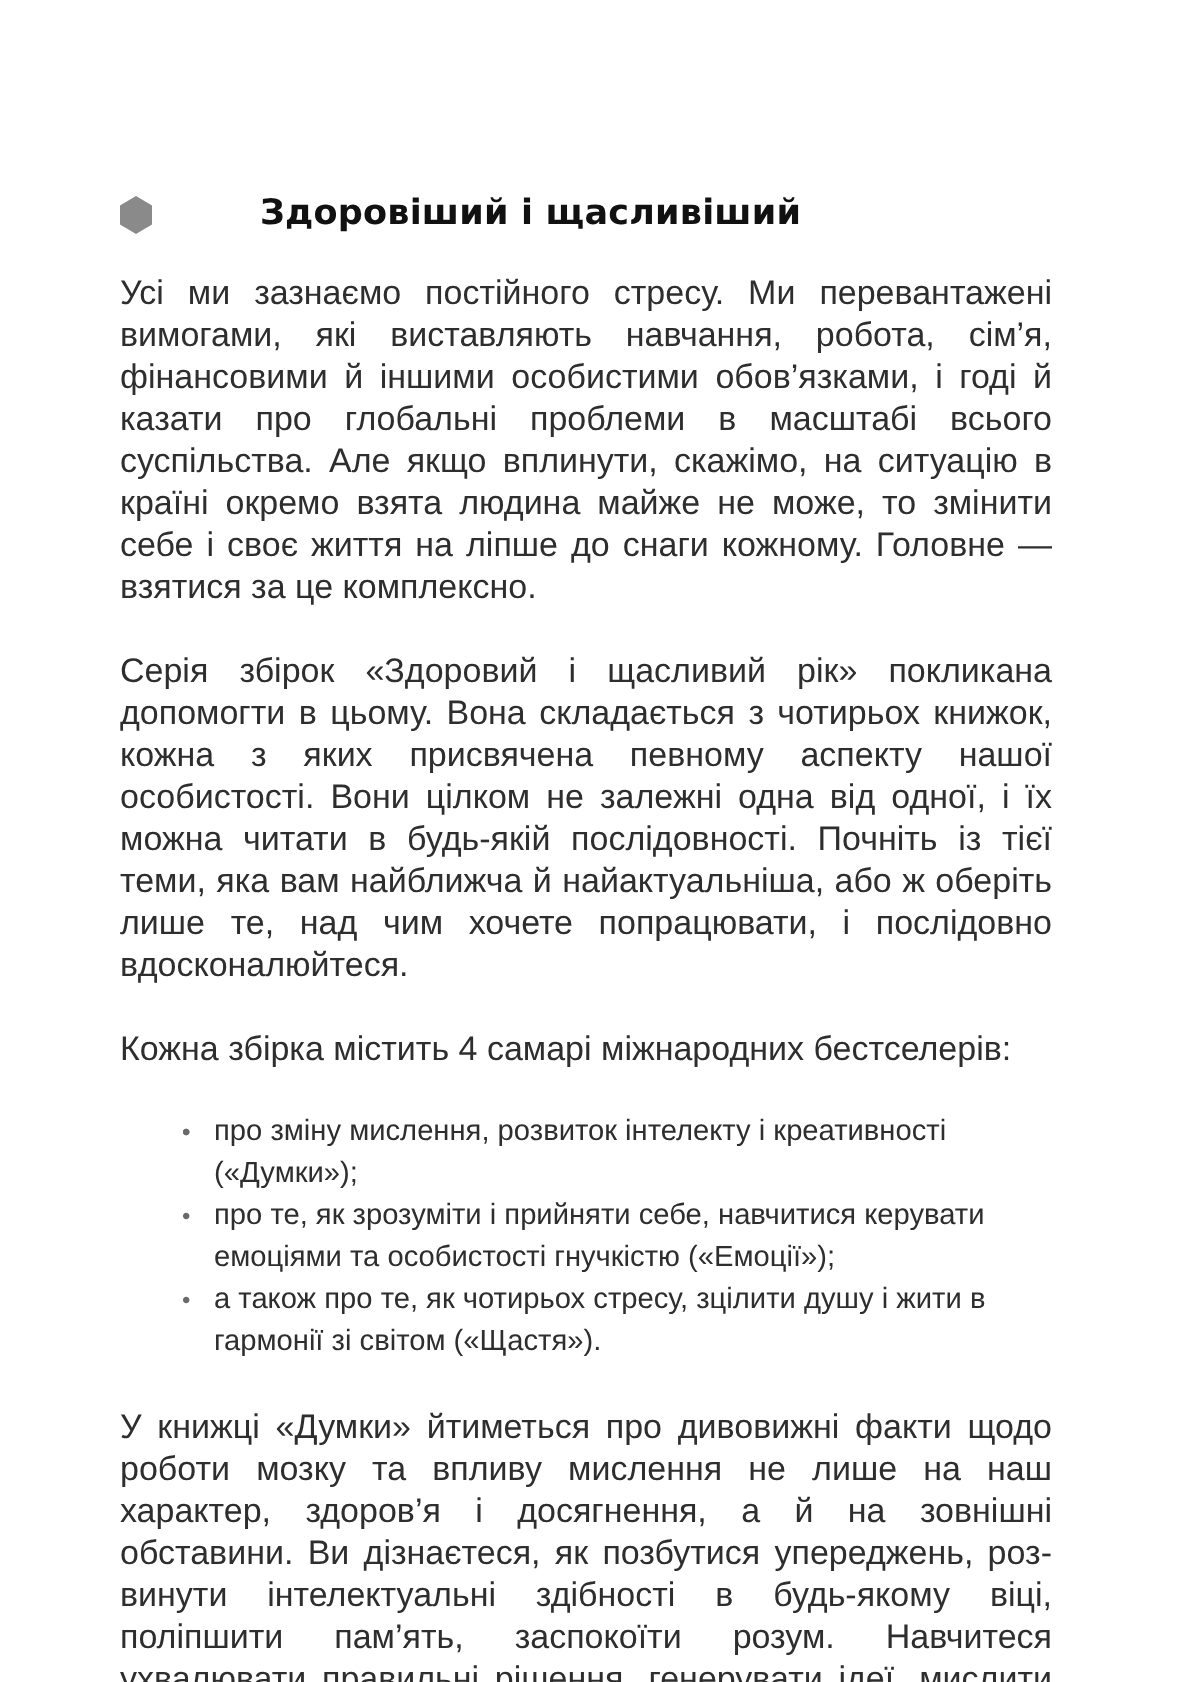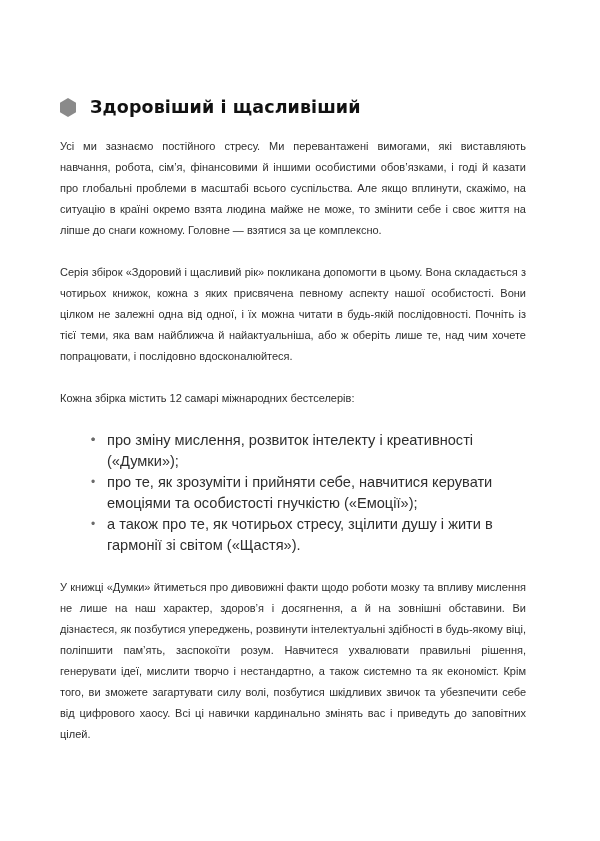--- a/index.html
+++ b/index.html
@@ -20,39 +20,40 @@
       left: 60px;
       top: 92px;
       width: 466px;
     }
     .heading {
       display: flex;
       align-items: center;
       height: 30px;
       margin-bottom: 14px;
       margin-left: 0px;
+      gap: 40px;
     }
     .hex {
       width: 16px;
       height: 19px;
       margin-right: 14px;
       margin-left: 0px;
       flex: 0 0 auto;
     }
     .hex svg { display: block; }
     .heading-title {
       font-family: "DejaVu Sans", "Liberation Sans", sans-serif;
       font-weight: bold;
       font-size: 17.5px;
       color: #111111;
       letter-spacing: 0.1px;
     }
     p {
       margin: 0;
-      font-size: 11px;
+      font-size: 17px;
       line-height: 21px;
       text-align: justify;
       text-align-last: left;
       hyphens: manual;
       color: #2e2e2e;
     }
     .para { margin-bottom: 21px; }
     .para-list-intro { margin-bottom: 21px; }
     ul.bullets {
       list-style: none;
@@ -86,21 +87,21 @@
         <polygon points="8,0 16,4.75 16,14.25 8,19 0,14.25 0,4.75" fill="#8a8a8a"></polygon>
       </svg>
     </span>
     <span class="heading-title">Здоровіший і щасливіший</span>
   </div>
 
   <p class="para">Усі ми зазнаємо постійного стресу. Ми перевантажені вимогами, які вистав­ляють навчання, робота, сім’я, фінансовими й іншими особистими обов’яз­ками, і годі й казати про глобальні проблеми в масштабі всього суспільства. Але якщо вплинути, скажімо, на ситуацію в країні окремо взята людина майже не може, то змінити себе і своє життя на ліпше до снаги кожному. Головне — взятися за це комплексно.</p>
 
   <p class="para">Серія збірок «Здоровий і щасливий рік» покликана допомогти в цьому. Вона складається з чотирьох книжок, кожна з яких присвячена певному аспекту нашої особистості. Вони цілком не залежні одна від одної, і їх можна читати в будь-якій послідовності. Почніть із тієї теми, яка вам найближча й найактуальніша, або ж оберіть лише те, над чим хочете попрацювати, і послідовно вдосконалюйтеся.</p>
 
-  <p class="para-list-intro">Кожна збірка містить 12 самарі міжнародних бестселерів:</p>
+  <p class="para-list-intro">Кожна збірка містить 4 самарі міжнародних бестселерів:</p>
 
   <ul class="bullets">
     <li>
       <span class="bullet">•</span>
     </li>
     <li>
       <span class="bullet">•</span>
       <span>про зміну мислення, розвиток інтелекту і креативності («Думки»);</span>
     </li>
     <li>

